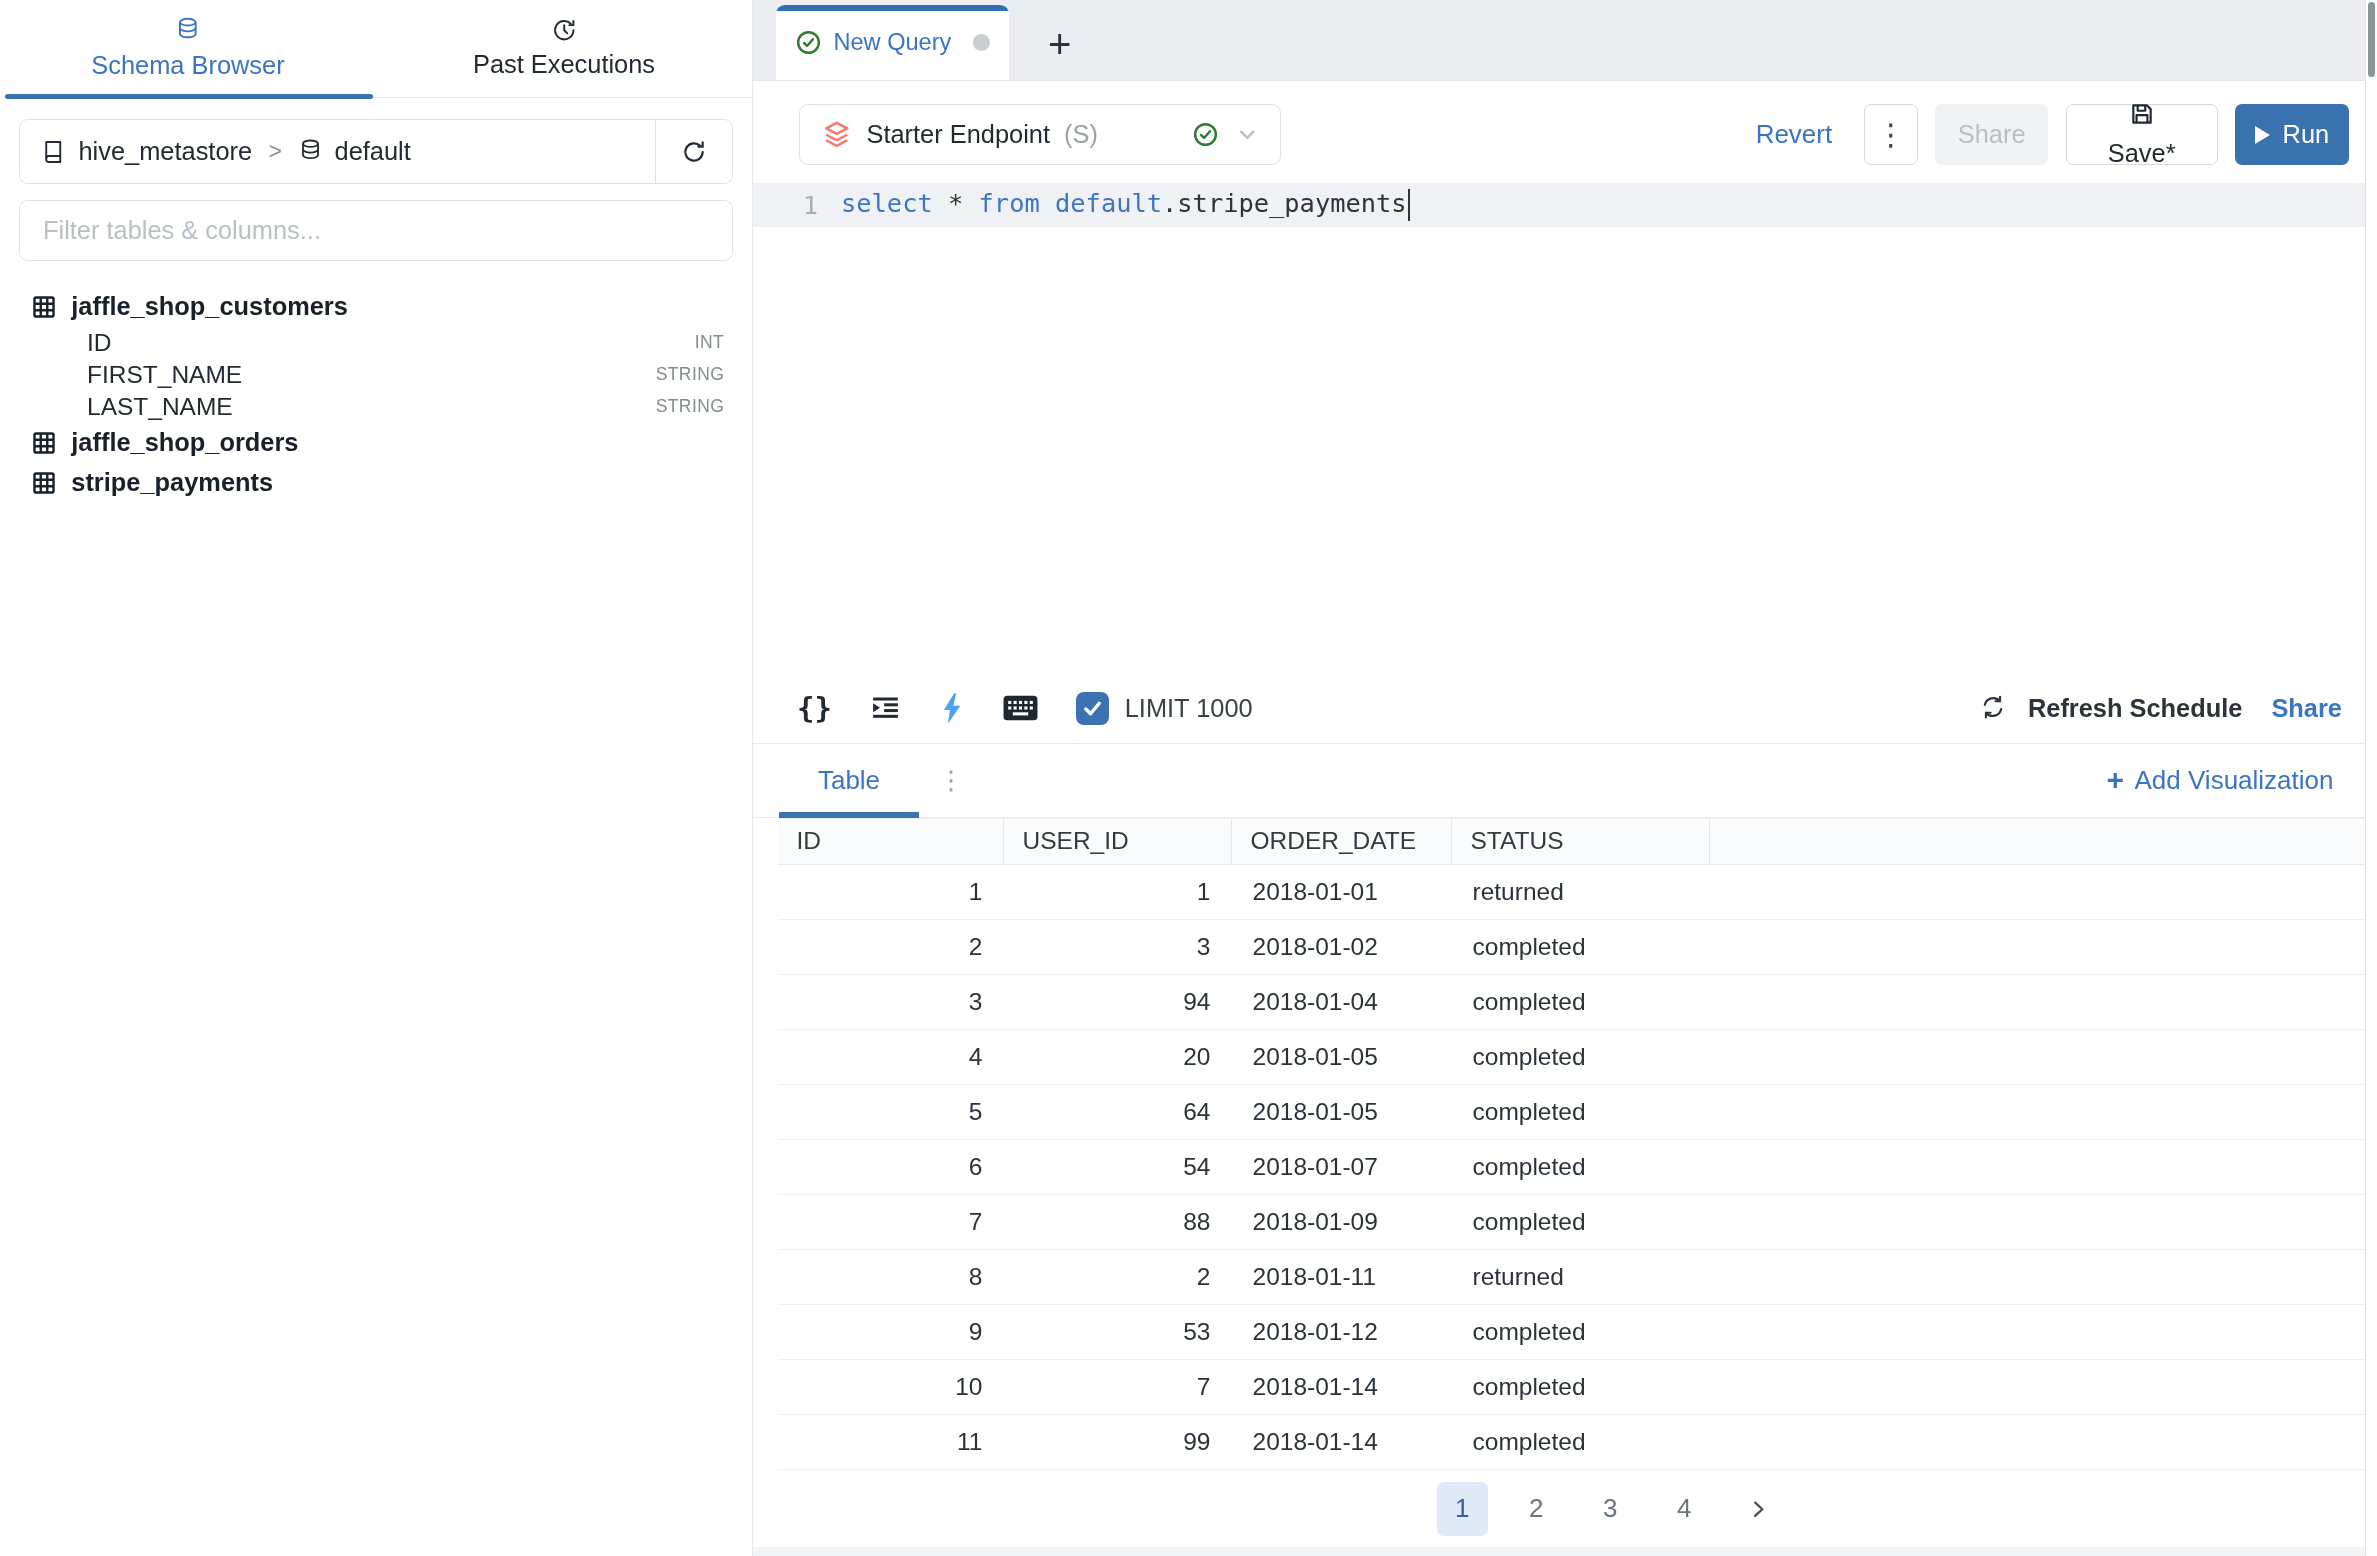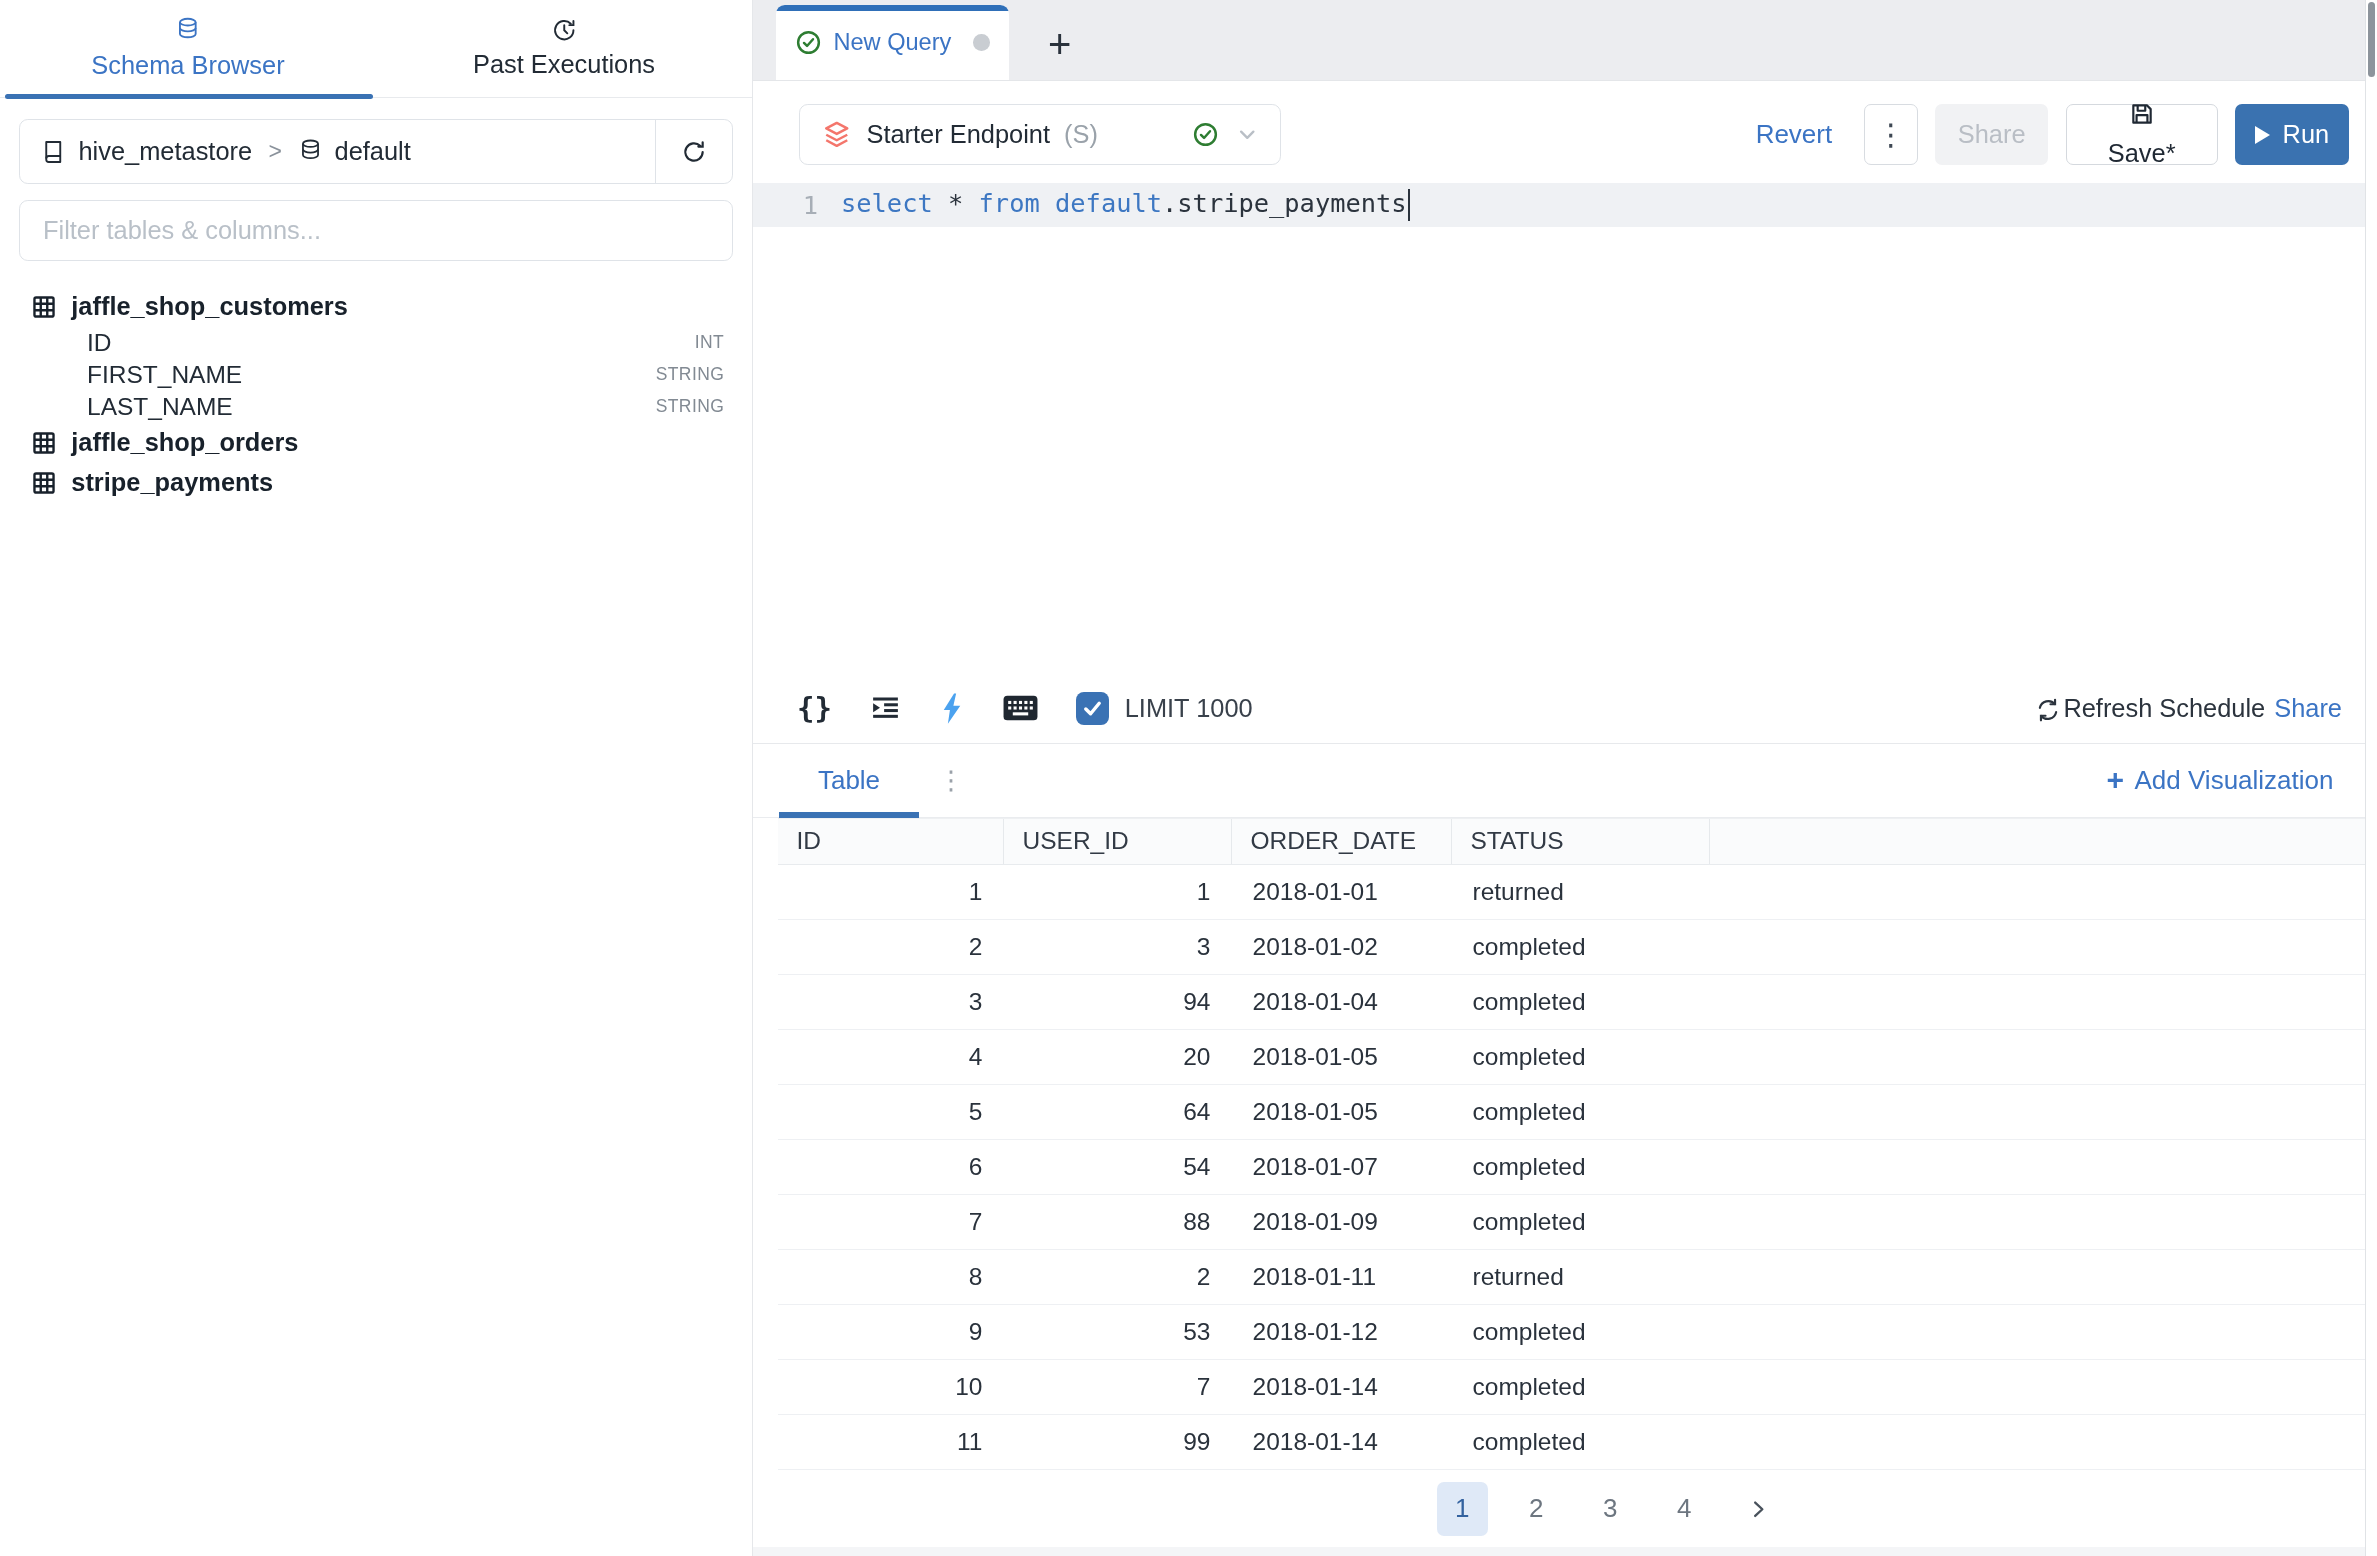--- a/index.html
+++ b/index.html
@@ -56,21 +56,21 @@
   .gutter { width:88px; text-align:right; color:#a7aeb6; padding-right:23px; flex:none; }
   .code { white-space:pre; color:#2b333d; }
   .kw { color:#3d77c2; }
   .cursor { display:inline-block; width:2.6px; height:31.5px; background:#2b333d; vertical-align:middle; margin-left:0.9px; }
 
   .toolbar { display:flex; align-items:center; height:70px; padding:0 23px 0 44px; border-bottom:1.8px solid #e7e9ec; }
   .tool { display:flex; align-items:center; justify-content:center; margin-right:37px; cursor:pointer; }
   .braces { font-family:"DejaVu Sans Mono", monospace; font-size:29px; font-weight:700; color:#222b35; }
   .limit-check { width:33px; height:33px; border-radius:7.9px; background:#3a72b4; display:flex; align-items:center; justify-content:center; cursor:pointer; margin-right:15.8px; }
   .limit-label { font-size:25.4px; color:#39414b; }
-  .sched { margin-left:auto; display:flex; align-items:flex-end; gap:2px; font-size:25.4px; color:#2b333d; }
+  .sched { margin-left:auto; display:flex; align-items:flex-start; gap:22px; font-size:25.4px; color:#2b333d;font-weight:bold; }
   .sched-never { color:#3b74c4; margin-left:7px; cursor:pointer; }
 
   .res-head { position:relative; display:flex; align-items:center; height:74px; padding:0 31.5px 0 26px; border-bottom:1.8px solid #eaecef; }
   .res-tab { position:relative; width:140px; height:100%; display:flex; align-items:center; justify-content:center; color:#3b74c4; font-size:26px; cursor:pointer; }
   .res-tab::after { content:""; position:absolute; left:0; bottom:-1.8px; width:140px; height:6.1px; background:#3a72b4; }
   .res-kebab { margin-left:19px; color:#9aa1a9; font-size:26px; cursor:pointer; }
   .add-viz { margin-left:auto; display:flex; align-items:center; gap:10.5px; color:#3b74c4; font-size:26px; cursor:pointer; }
   .add-viz .pl { font-weight:700; font-size:30px; }
 
   .grid { margin-left:24.5px; }

